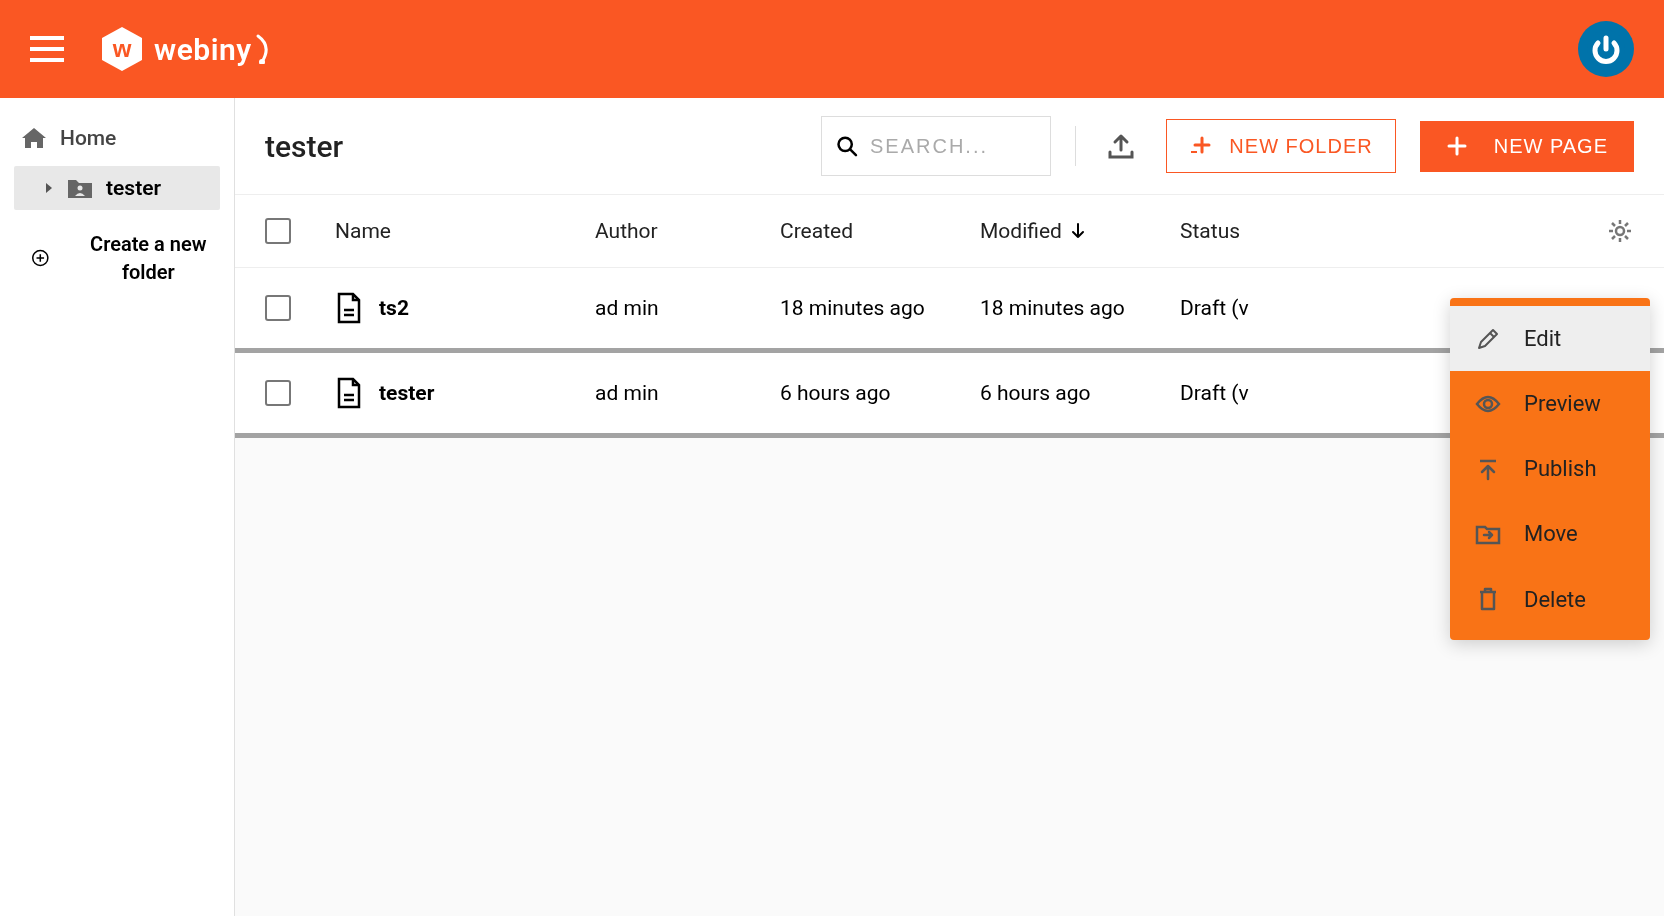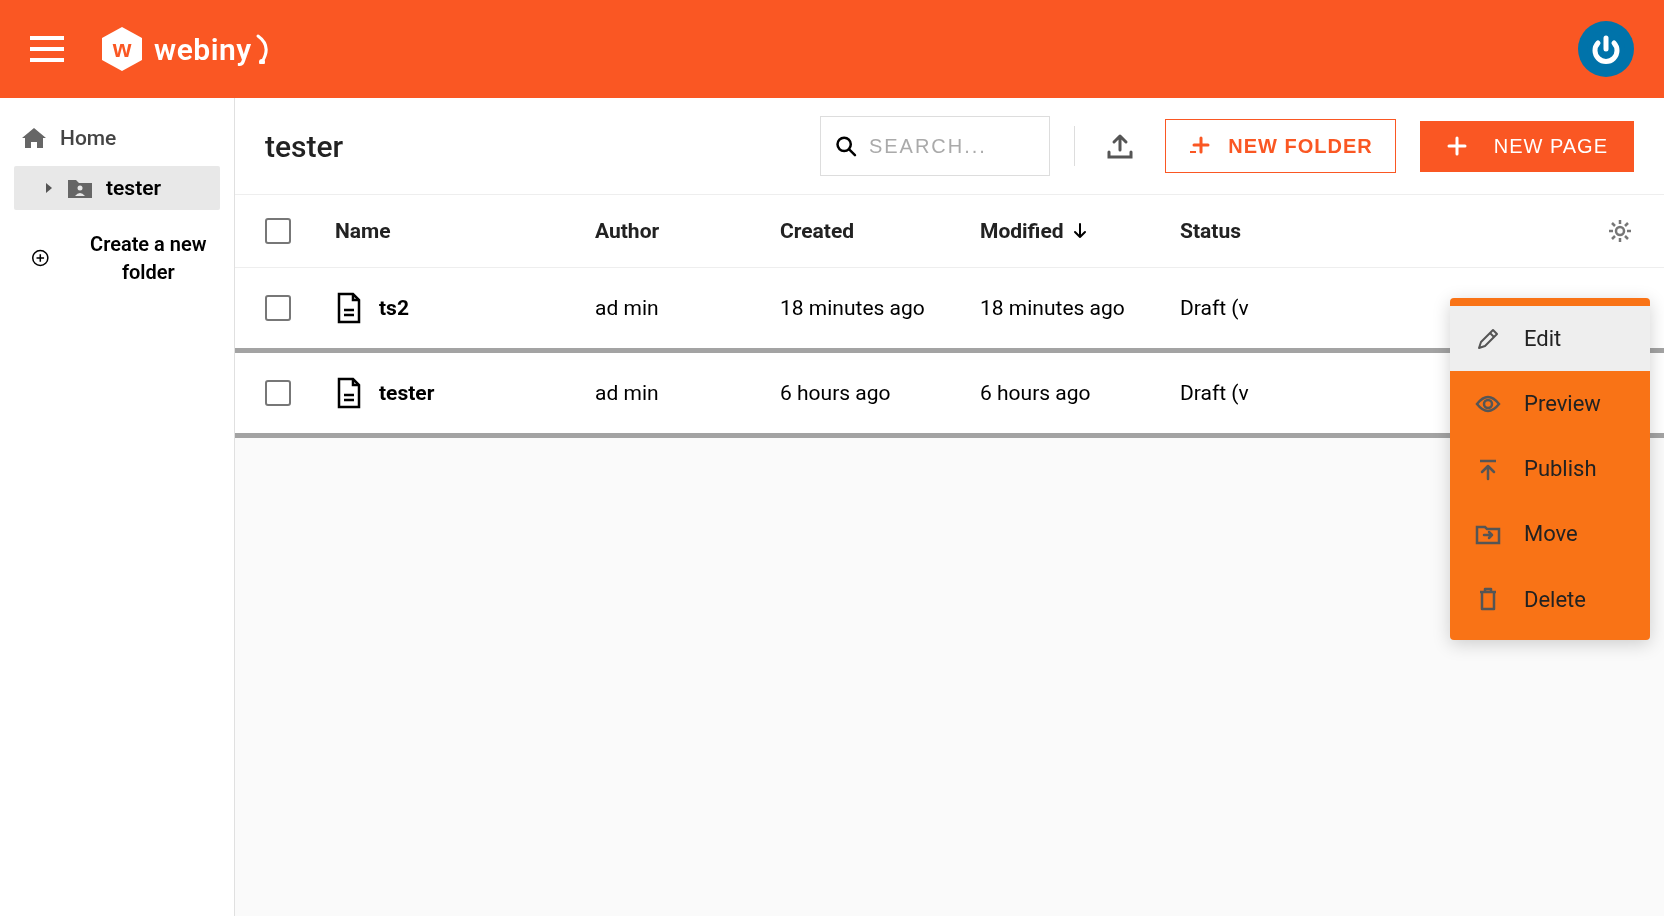--- a/index.html
+++ b/index.html
@@ -21,27 +21,27 @@
   .sidebar-create-text { font-size: 20px; font-weight: 600; text-align: center; line-height: 1.4; }
 
   .main { flex: 1; display: flex; flex-direction: column; background: #fafafa; position: relative; }
   .toolbar { background: #fff; padding: 18px 30px; display: flex; align-items: center; gap: 24px; border-bottom: 1px solid #eee; }
   .page-title { font-size: 30px; font-weight: 500; flex: 0 0 auto; margin-right: auto; color: #222; }
   .search-box { display: flex; align-items: center; border: 1px solid #ddd; padding: 16px 14px; width: 230px; gap: 12px; }
   .search-input { border: none; outline: none; font-size: 20px; letter-spacing: 2px; color: #888; width: 100%; background: transparent; }
   .search-input::placeholder { color: #aaa; }
   .vdivider { width: 1px; height: 40px; background: #ddd; }
   .upload-btn { cursor: pointer; padding: 6px; }
-  .btn-outline { border: 1px solid #FA5723; color: #FA5723; background: #fff; padding: 14px 22px; font-size: 20px; font-weight: 700; letter-spacing: 1px; display: flex; align-items: center; gap: 14px; cursor: pointer; }
+  .btn-outline { border: 1px solid #FA5723; color: #FA5723; background: #fff; padding: 14px 22px; font-size: 20px; font-weight: 400; letter-spacing: 1px; display: flex; align-items: center; gap: 14px; cursor: pointer; }
   .btn-solid { border: none; background: #FA5723; color: #fff; padding: 14px 26px; font-size: 20px; font-weight: 500; letter-spacing: 1px; display: flex; align-items: center; gap: 26px; cursor: pointer; }
 
   .table-wrap { background: #fff; }
   .table-header { display: flex; align-items: center; padding: 22px 30px; border-bottom: 1px solid #eee; }
   .th, .td { font-size: 21px; }
-  .th { font-weight: 700; color: #222; }
+  .th { font-weight: 400; color: #222; }
   .col-check { width: 70px; display: flex; align-items: center; }
   .col-name { width: 260px; display: flex; align-items: center; gap: 16px; }
   .col-author { width: 185px; }
   .col-created { width: 200px; }
   .col-modified { width: 200px; display: flex; align-items: center; gap: 8px; }
   .col-status { width: 160px; }
   .col-gear { flex: 1; display: flex; justify-content: flex-end; }
   .checkbox { width: 26px; height: 26px; border: 2.5px solid #777; border-radius: 3px; cursor: pointer; }
   .table-row { display: flex; align-items: center; padding: 24px 30px; border-bottom: 5px solid #a3a3a3; background: #fff; }
   .td-name { font-weight: 700; font-size: 21px; }

